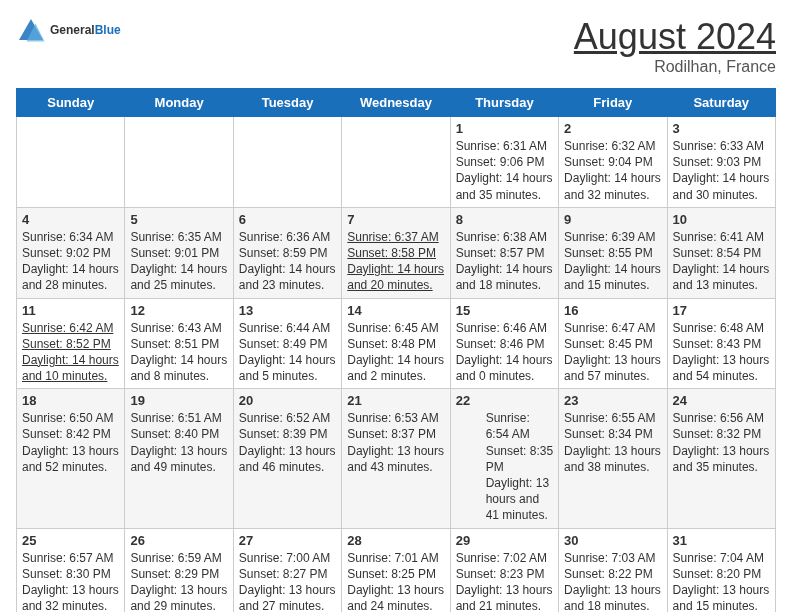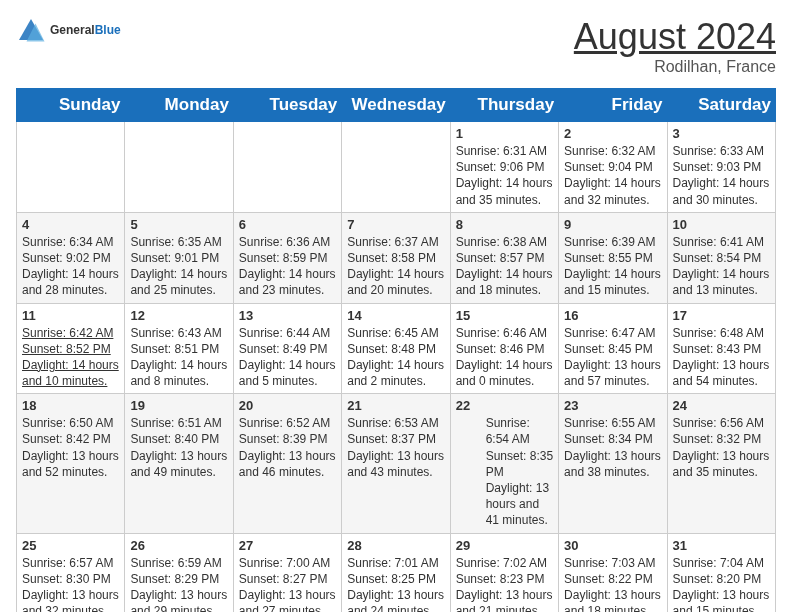--- a/index.html
+++ b/index.html
@@ -49,23 +49,23 @@
       width: 100%;
       border-collapse: collapse;
       table-layout: fixed;
     }
     thead tr {
       background-color: #1a6fbb;
       color: #fff;
     }
     thead th {
       padding: 6px 4px;
-      font-size: 17px;
+      font-size: 13px;
       font-weight: bold;
-      text-align: right;
+      text-align: center;
       border: 1px solid #1a6fbb;
       margin-left: 40px;
     }
     tbody tr {
       vertical-align: top;
     }
     tbody td {
       border: 1px solid #ccc;
       padding: 4px 5px;
       font-size: 10.5px;
@@ -167,21 +167,21 @@
 Daylight: 14 hours and 25 minutes.</div>
         </td>
         <td>
           <span class="day-num">6</span>
           <div class="cell-content" style="white-space: pre-line;">Sunrise: 6:36 AM
 Sunset: 8:59 PM
 Daylight: 14 hours and 23 minutes.</div>
         </td>
         <td>
           <span class="day-num">7</span>
-          <div class="cell-content" style="white-space: pre-line;">Sunrise: 6:37 AM
+          <div class="cell-content" style="white-space: pre-line; text-decoration: underline;">Sunrise: 6:37 AM
 Sunset: 8:58 PM
 Daylight: 14 hours and 20 minutes.</div>
         </td>
         <td>
           <span class="day-num">8</span>
           <div class="cell-content" style="white-space: pre-line;">Sunrise: 6:38 AM
 Sunset: 8:57 PM
 Daylight: 14 hours and 18 minutes.</div>
         </td>
         <td>

